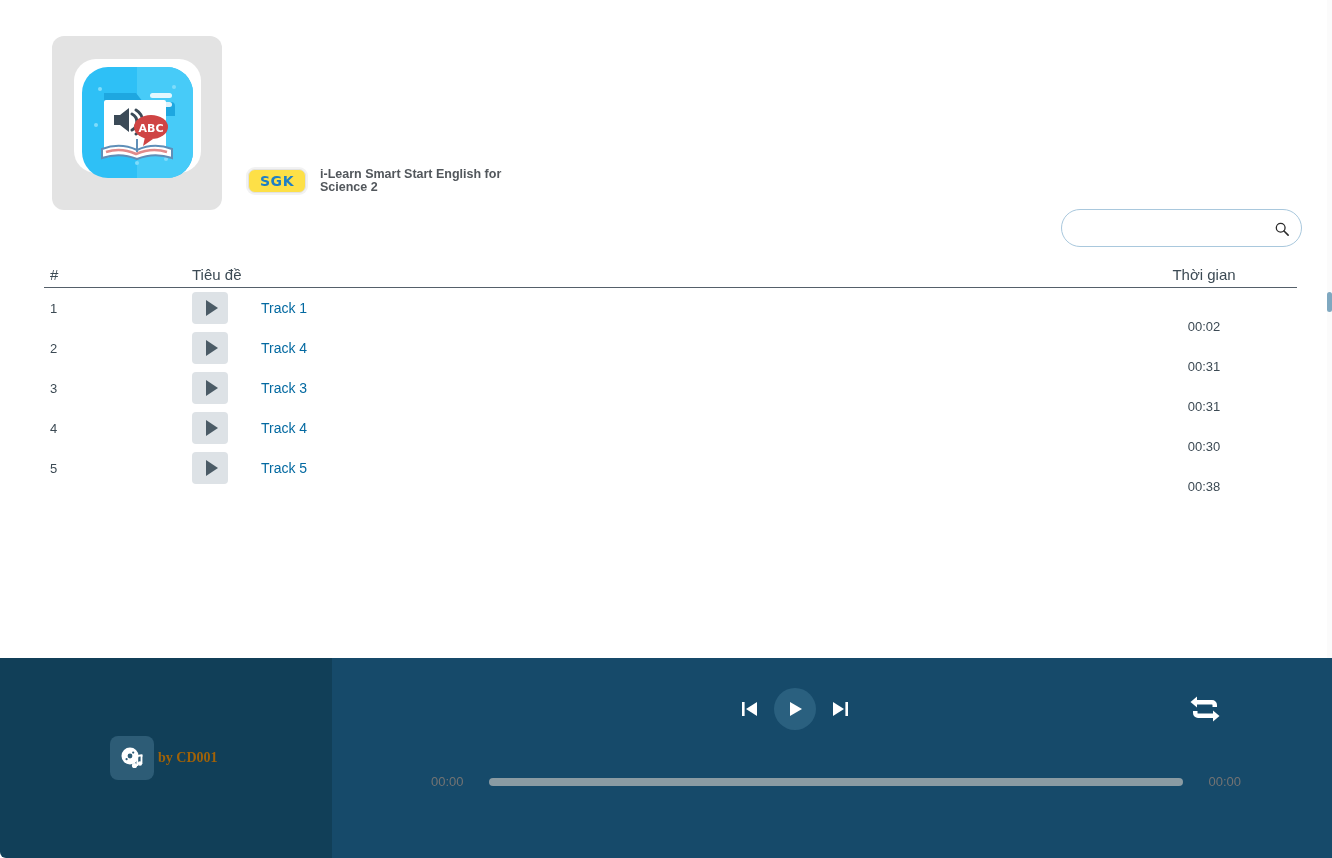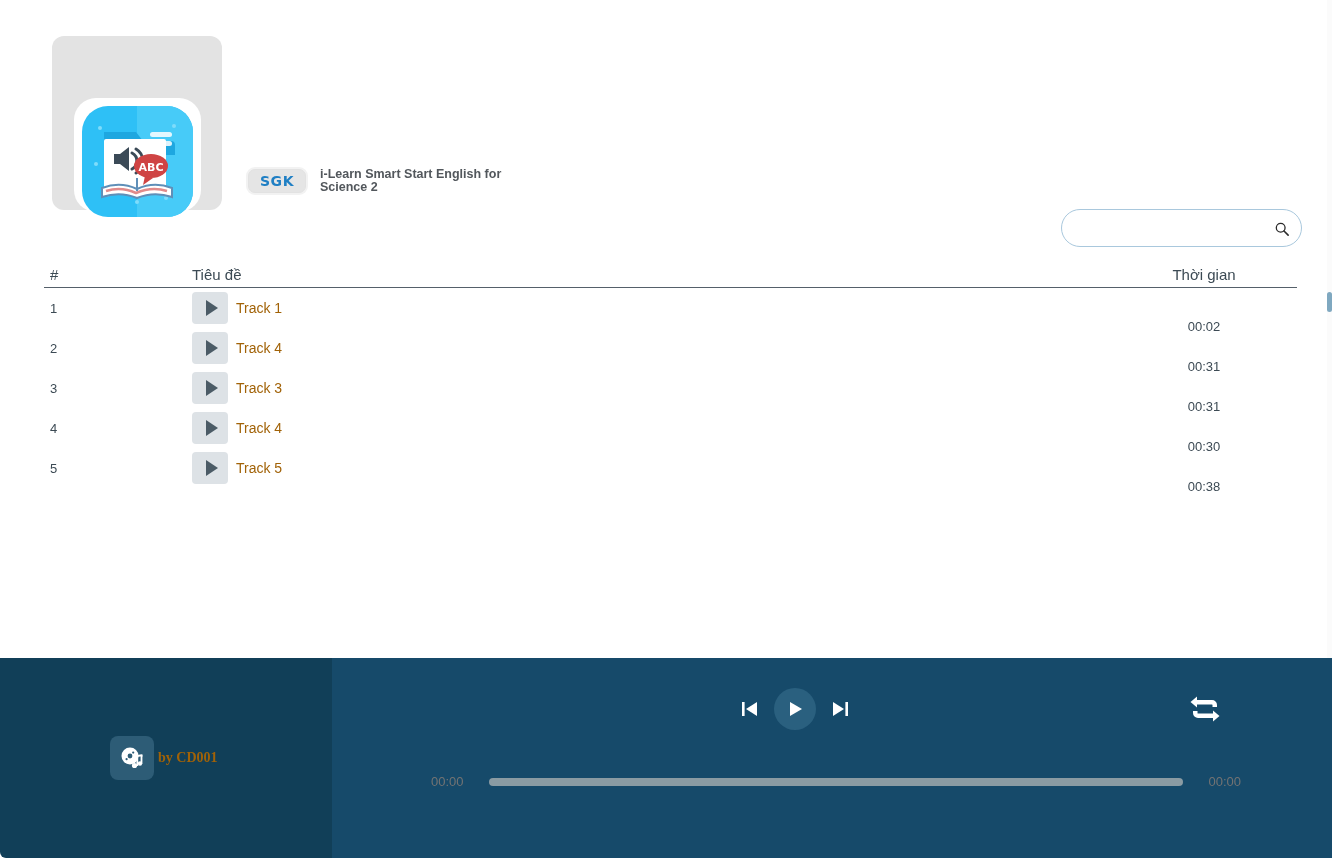--- a/index.html
+++ b/index.html
@@ -33,21 +33,20 @@
     width: 170px; height: 174px;
     background: #e3e3e3;
     border-radius: 12px;
   }
   .album-art-inner {
     position: absolute;
     left: 22px; top: 23px;
     width: 127px; height: 114px;
     background: #ffffff;
     border-radius: 22px;
-    margin-top: 39px;
   }
   .album-art-svg {
     position: absolute;
     left: 8px; top: 8px;
     width: 111px; height: 111px;
     display: block;
   }
 
   .title-block {
     position: absolute;
@@ -72,21 +71,21 @@
 
   .book-row {
     position: absolute;
     left: 248px; top: 168px;
     display: flex;
     align-items: center;
   }
   .sgk-badge {
     width: 58px; height: 24px;
     border-radius: 7px;
-    background: #e5e5e5;
+    background: #fde047;
     border: 1px solid #e2e2e2;
     box-shadow: 0 0 0 2px #f2f2f2;
     display: flex;
     align-items: center;
     justify-content: center;
     flex: 0 0 auto;
   }
   .sgk-badge span {
     font-size: 14px;
     font-weight: bold;
@@ -179,23 +178,23 @@
     padding: 0;
   }
   .play-btn .tri {
     width: 0; height: 0;
     border-left: 12px solid #4b5b66;
     border-top: 8px solid transparent;
     border-bottom: 8px solid transparent;
     margin-left: 3px;
   }
   .track-name {
-    margin-left: 8px;
+    margin-left: 33px;
     font-size: 14px;
-    color: #a16207;
+    color: #0369a1;
   }
   .track-row .col-time {
     font-size: 13px;
     color: #3c4a54;
   }
 
   
   .page-scrollbar {
     position: absolute;
     right: 0; top: 292px;

